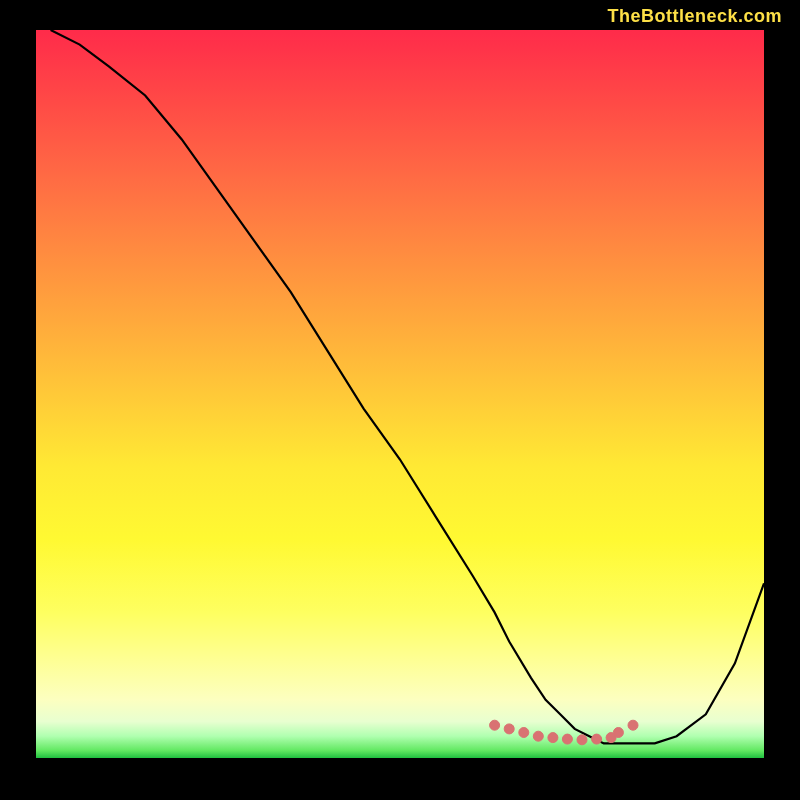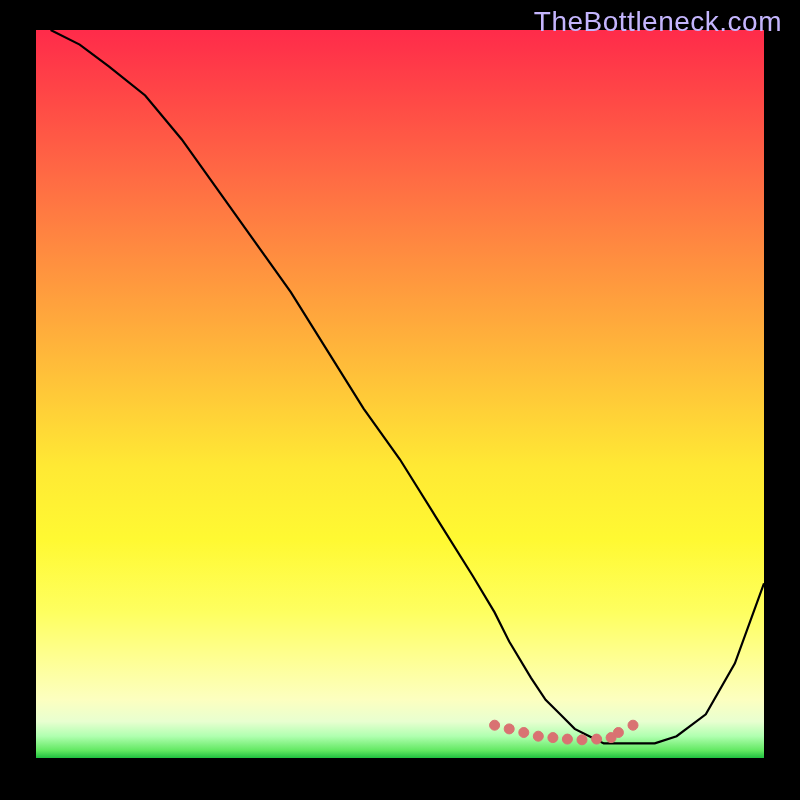--- a/index.html
+++ b/index.html
@@ -8,23 +8,23 @@
     height: 800px;
     background: #000;
     position: relative;
     font-family: Arial, sans-serif;
     overflow: hidden;
   }
   .watermark {
     position: absolute;
     top: 6px;
     right: 18px;
-    color: #c4b5fd;
-    font-size: 28px;
-    font-weight: normal;
+    color: #fde047;
+    font-size: 18px;
+    font-weight: bold;
     letter-spacing: 0.5px;
     z-index: 10;
   }
   .plot-area {
     position: absolute;
     left: 36px;
     top: 30px;
     width: 728px;
     height: 728px;
     background: linear-gradient(to bottom,

